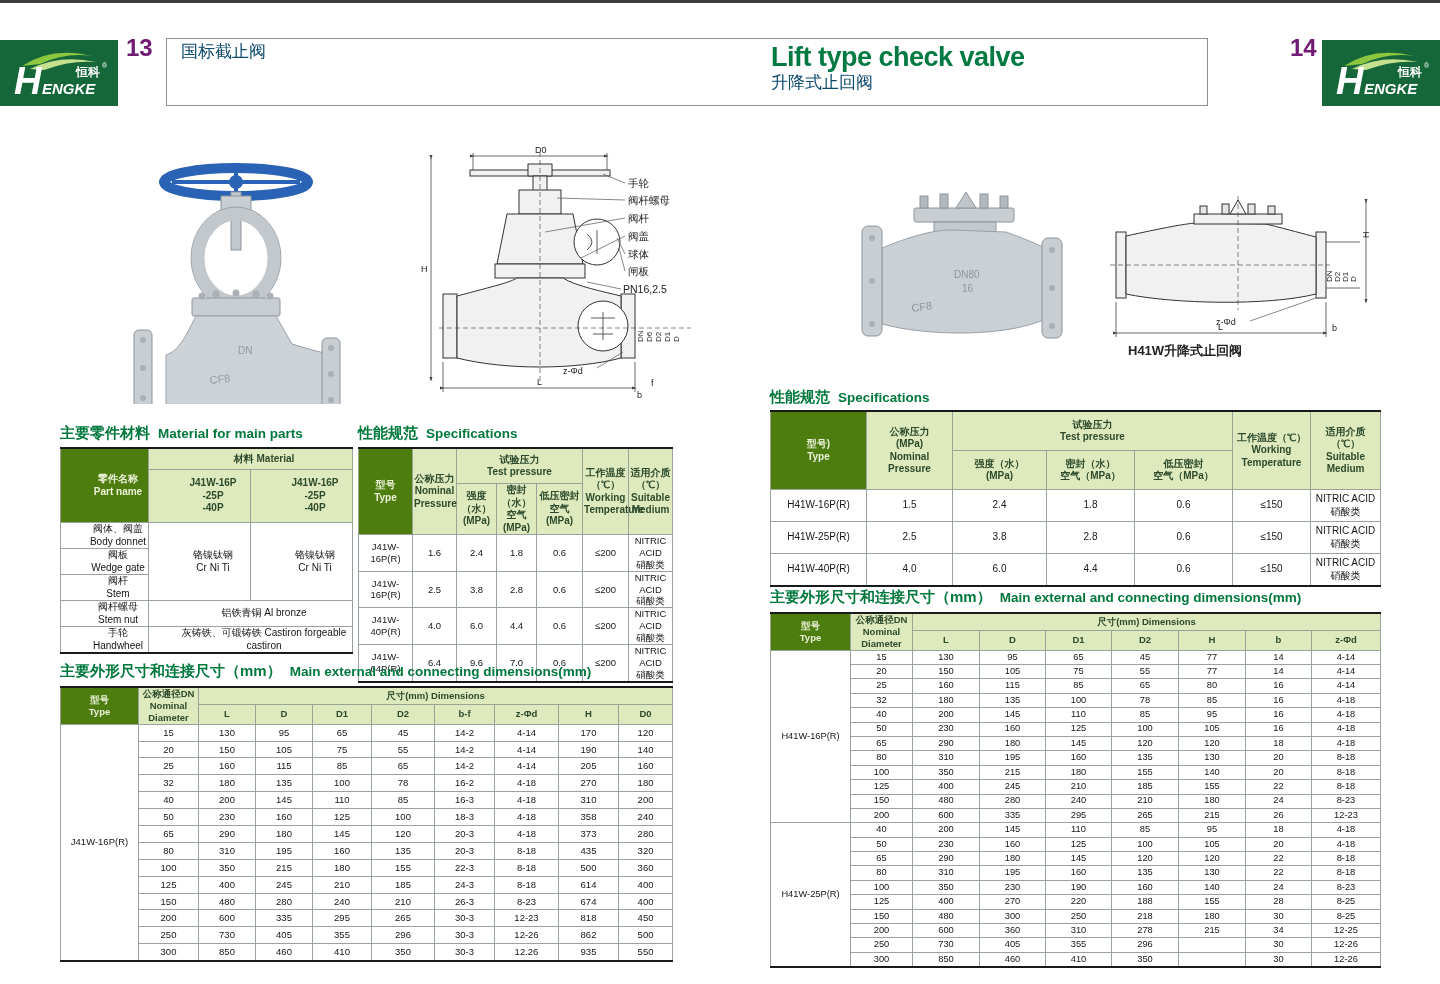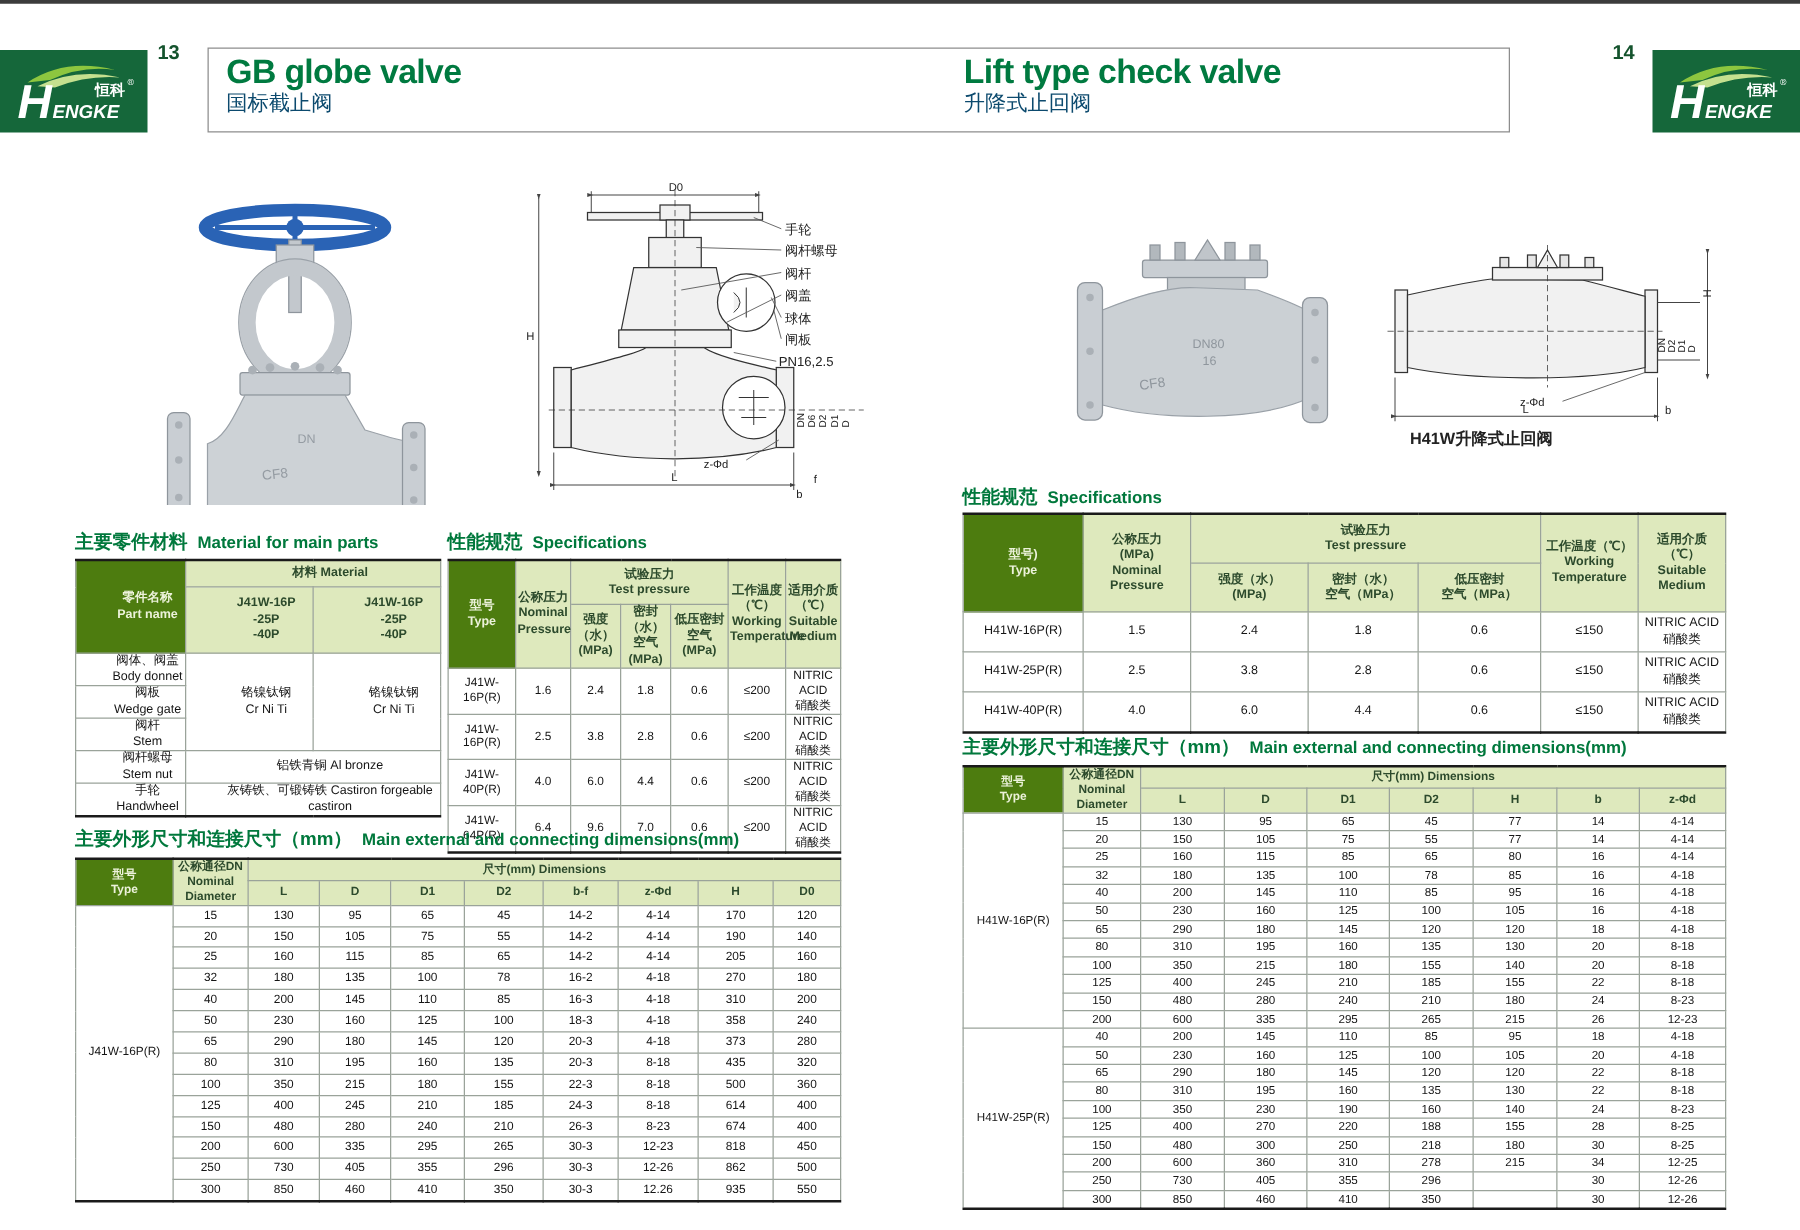--- a/index.html
+++ b/index.html
@@ -2,21 +2,21 @@
 <html><head>
 <meta charset="utf-8">
 <style>
   html,body{margin:0;padding:0;}
   body{width:1440px;height:984px;background:#fff;position:relative;overflow:hidden;
        font-family:"Liberation Sans",sans-serif;color:#111;}
   .abs{position:absolute;}
   #top-rule{top:0;left:0;width:1440px;height:3px;background:#3c3c3c;}
   .logo-box{top:40px;width:118px;height:66px;background:#15673a;}
   #logo-left{left:0;} #logo-right{left:1322px;}
-  .pagenum{top:34px;font-weight:bold;font-size:16px;color:#14532d;}
+  .pagenum{top:34px;font-weight:bold;font-size:24px;color:#701a75;}
   #pn-left{left:126px;} #pn-right{left:1290px;}
   #title-box{left:166px;top:38px;width:1040px;height:66px;border:1px solid #8d8d8d;background:#fff;}
   .title-block{position:absolute;top:3px;}
   #title-block-left{left:14px;} #title-block-right{left:604px;}
   .title-en{font-size:27px;font-weight:bold;letter-spacing:-0.5px;color:#007a40;line-height:1.15;}
   .title-cn{font-size:17px;color:#0c4a6e;line-height:1.2;}
   .sec-title{white-space:nowrap;}
   .sec-cn{font-size:15px;font-weight:bold;color:#00783c;}
   .sec-en{font-size:13.5px;font-weight:bold;color:#00783c;margin-left:8px;}
   table{border-collapse:collapse;table-layout:fixed;border-top:2px solid #1a1a1a;border-bottom:2px solid #1a1a1a;}
@@ -59,21 +59,20 @@
     <text x="42" y="54" font-size="15" font-weight="bold" font-style="italic" fill="#fff">ENGKE</text>
     <text x="76" y="36" font-size="12" font-weight="bold" fill="#fff">恒科</text>
     <text x="102" y="28" font-size="7" fill="#fff">®</text>
   </svg>
 </div>
 
 <div id="pn-left" class="abs pagenum">13</div>
 
 <div id="title-box" class="abs">
   <div id="title-block-left" class="title-block">
-    <div class="title-en">GB globe valve</div>
     <div class="title-cn">国标截止阀</div>
   </div>
   <div id="title-block-right" class="title-block">
     <div class="title-en">Lift type check valve</div>
     <div class="title-cn">升降式止回阀</div>
   </div>
 </div>
 
 <div id="pn-right" class="abs pagenum">14</div>
 

